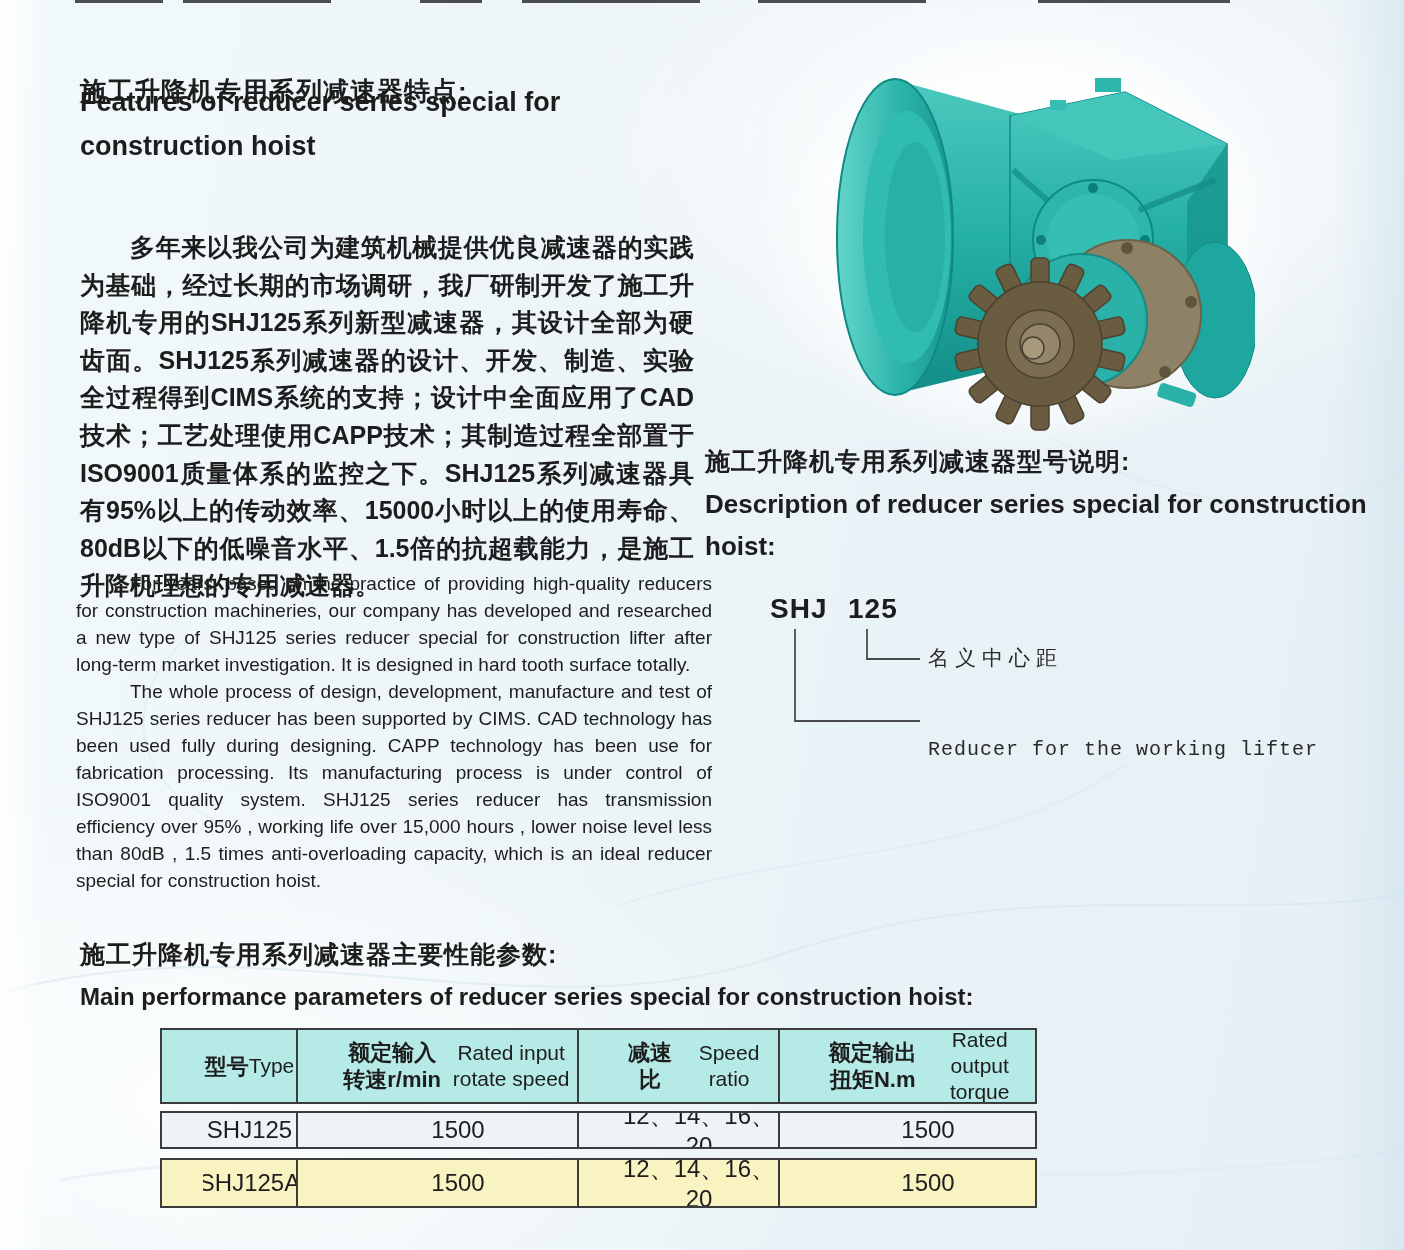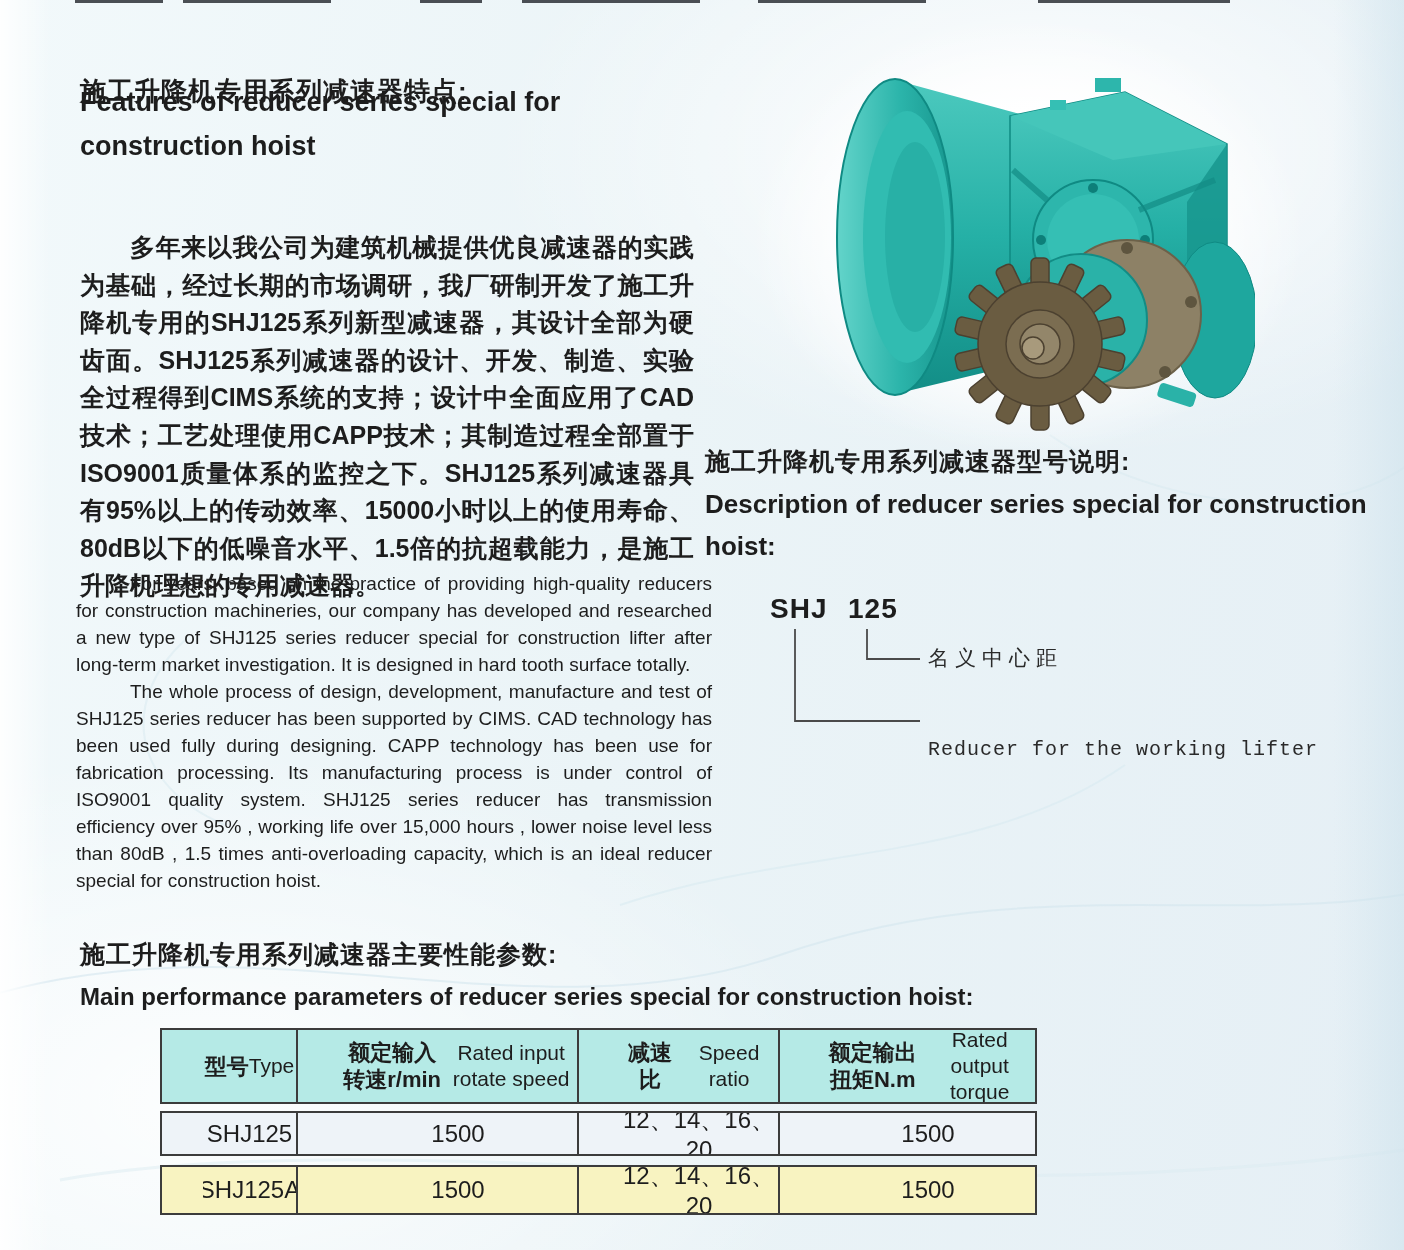--- a/index.html
+++ b/index.html
@@ -46,21 +46,21 @@
   }
   .t-cell {
     display:flex; flex-direction:row; align-items:center; justify-content:center;
     border-right:2px solid #3c3c3c; text-align:center; overflow:hidden;margin-left:41px;
   }
   .t-cell:last-child { border-right:none; }
   .t-header { height:76px; background:#b5eae6; }
   .t-header .cell-zh { font-size:22px; font-weight:600; line-height:27px; }
   .t-header .cell-en { font-size:21px; font-weight:400; line-height:26px; }
   .t-row { font-size:24px; }
-  .t-row-1 { height:45px; margin-top:7px; background:#eef3f8; }
+  .t-row-1 { height:38px; margin-top:7px; background:#eef3f8; }
   .t-row-2 { height:50px; margin-top:9px; background:#f8f3c1; }
 </style>
 </head>
 <body>
 
 <div class="page">
 
   <svg class="bg-curves" width="1404" height="1250" viewBox="0 0 1404 1250">
     <path d="M-40,1005 C250,905 520,1045 780,955 C1040,865 1250,935 1450,885" fill="none" stroke="#d3e6ee" stroke-width="2" opacity=".6"></path>
     <path d="M620,905 C800,845 980,865 1125,765" fill="none" stroke="#d7e9f0" stroke-width="2" opacity=".55"></path>

